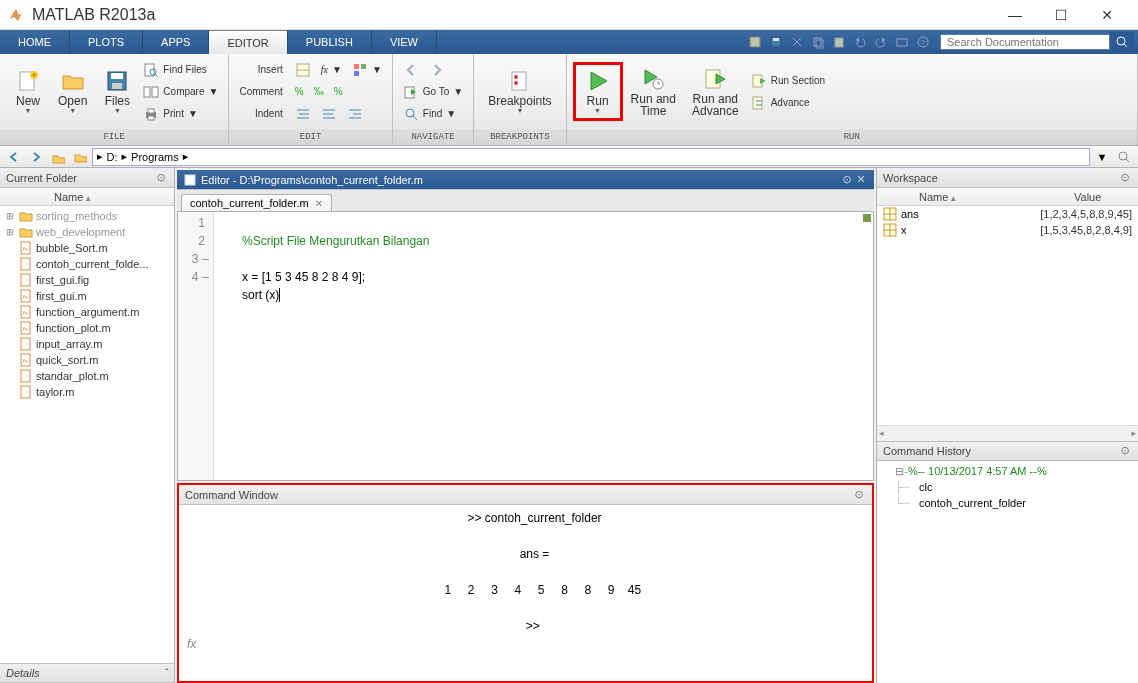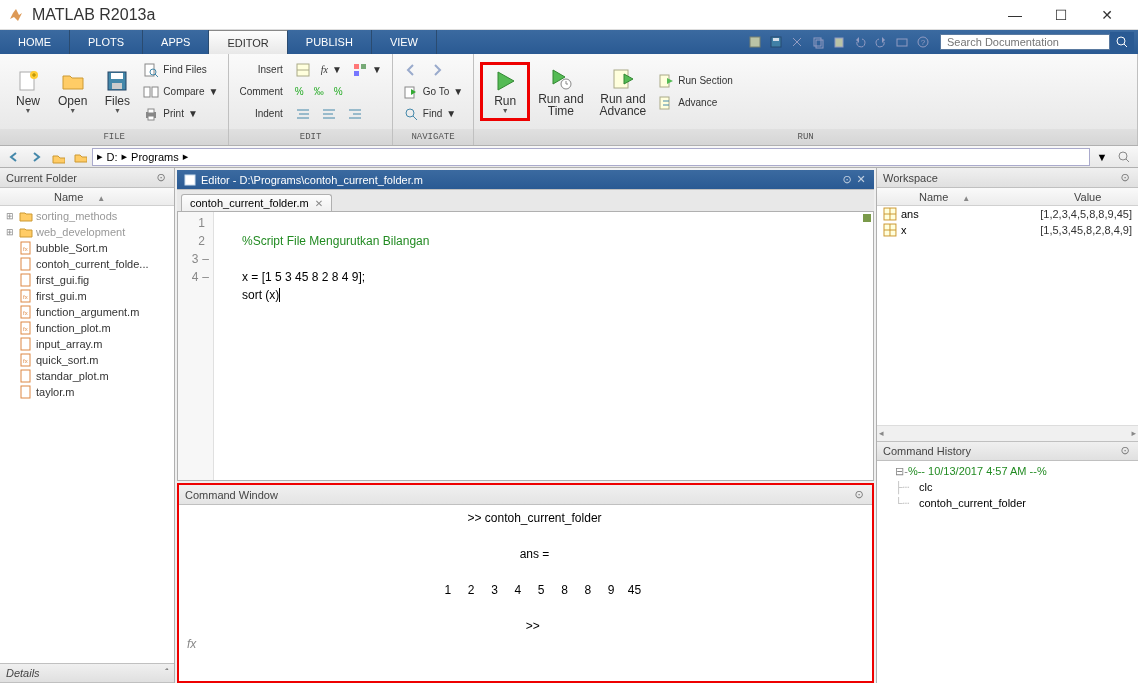--- a/index.html
+++ b/index.html
@@ -44,21 +44,21 @@
 .center { flex: 1; display: flex; flex-direction: column; }
 .right { width: 262px; display: flex; flex-direction: column; border-left: 1px solid #b0b0b0; }
 
 .panel-title { height: 20px; background: linear-gradient(#f0f0f0, #e0e0e0); border-bottom: 1px solid #c0c0c0; display: flex; align-items: center; padding: 0 6px; font-size: 11px; color: #444; }
 .panel-title.blue { background: linear-gradient(#3b6aa0, #2a5a93); color: #fff; }
 .panel-title .ico { margin-right: 4px; }
 .panel-title .spacer { flex: 1; }
 .panel-title .act { width: 14px; height: 14px; display: flex; align-items: center; justify-content: center; opacity: 0.7; cursor: pointer; }
 
 .colhdr { height: 18px; background: linear-gradient(#fafafa, #ececec); border-bottom: 1px solid #d0d0d0; display: flex; align-items: center; padding: 0 6px; font-size: 11px; color: #444; }
-.colhdr .col { display: flex; align-items: flex-end; gap: 14px; cursor: pointer; padding-left: 36px; }
+.colhdr .col { display: flex; align-items: flex-end; gap: 1px; cursor: pointer; padding-left: 36px; }
 .colhdr .sort { font-size: 8px; color: #888; }
 
 .tree { flex: 1; background: #fff; overflow: auto; padding: 2px 0; }
 .tree-item { display: flex; align-items: center; padding: 1px 6px; font-size: 11px; color: #333; gap: 3px; cursor: pointer; white-space: nowrap; }
 .tree-item .exp { width: 10px; font-size: 9px; color: #888; }
 .tree-item.dim { color: #999; }
 .tree-item .fico { width: 14px; height: 14px; flex-shrink: 0; }
 
 .details { border-top: 1px solid #c0c0c0; font-style: italic; }
 
@@ -332,20 +332,34 @@
               <line x1="10" y1="10" x2="14" y2="14" stroke="#48a"></line>
             </svg>
             <span>Find</span> 
             <span class="drop">▼</span>
           </div>
       </div>
     </div>
     <div class="label">NAVIGATE</div>
   </div>
 
+  <div class="ribbon-group">
+    <div class="body">
+      <div class="rb-big">
+        <svg class="ico" viewBox="0 0 24 24">
+            <rect x="4" y="3" width="14" height="18" fill="#fff" stroke="#aaa"></rect>
+            <circle cx="8" cy="8" r="2" fill="#d33"></circle>
+            <circle cx="8" cy="14" r="2" fill="#d33"></circle>
+          </svg>
+        <span class="txt">Breakpoints</span>
+          <span class="drop">▼</span>
+      </div>
+    </div>
+    <div class="label">BREAKPOINTS</div>
+  </div>
 
   <div class="ribbon-group" style="flex:1">
     <div class="body">
       <div class="rb-big highlight" style="padding:4px 10px">
         <svg class="ico" viewBox="0 0 24 24">
             <path d="M5 3 L21 12 L5 21 Z" fill="#5b5" stroke="#383"></path>
           </svg>
         <span class="txt">Run</span>
           <span class="drop">▼</span>
       </div>

